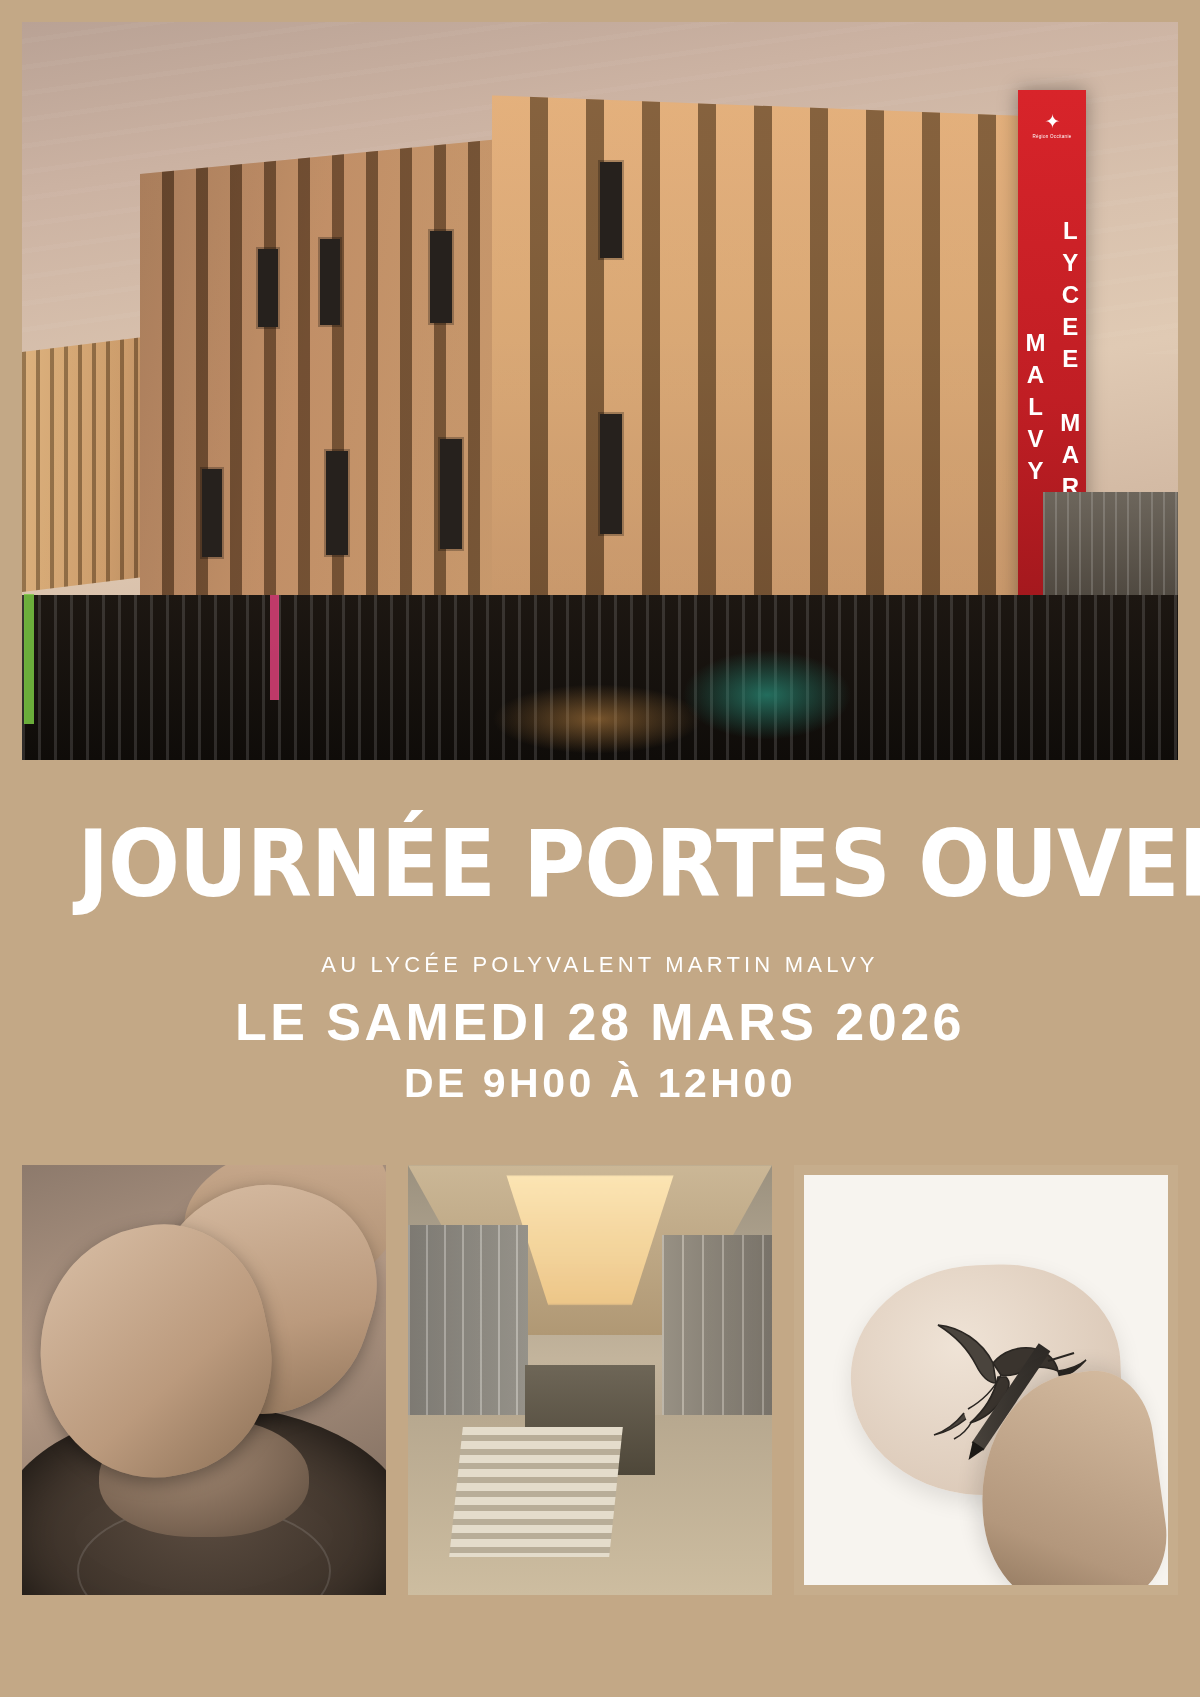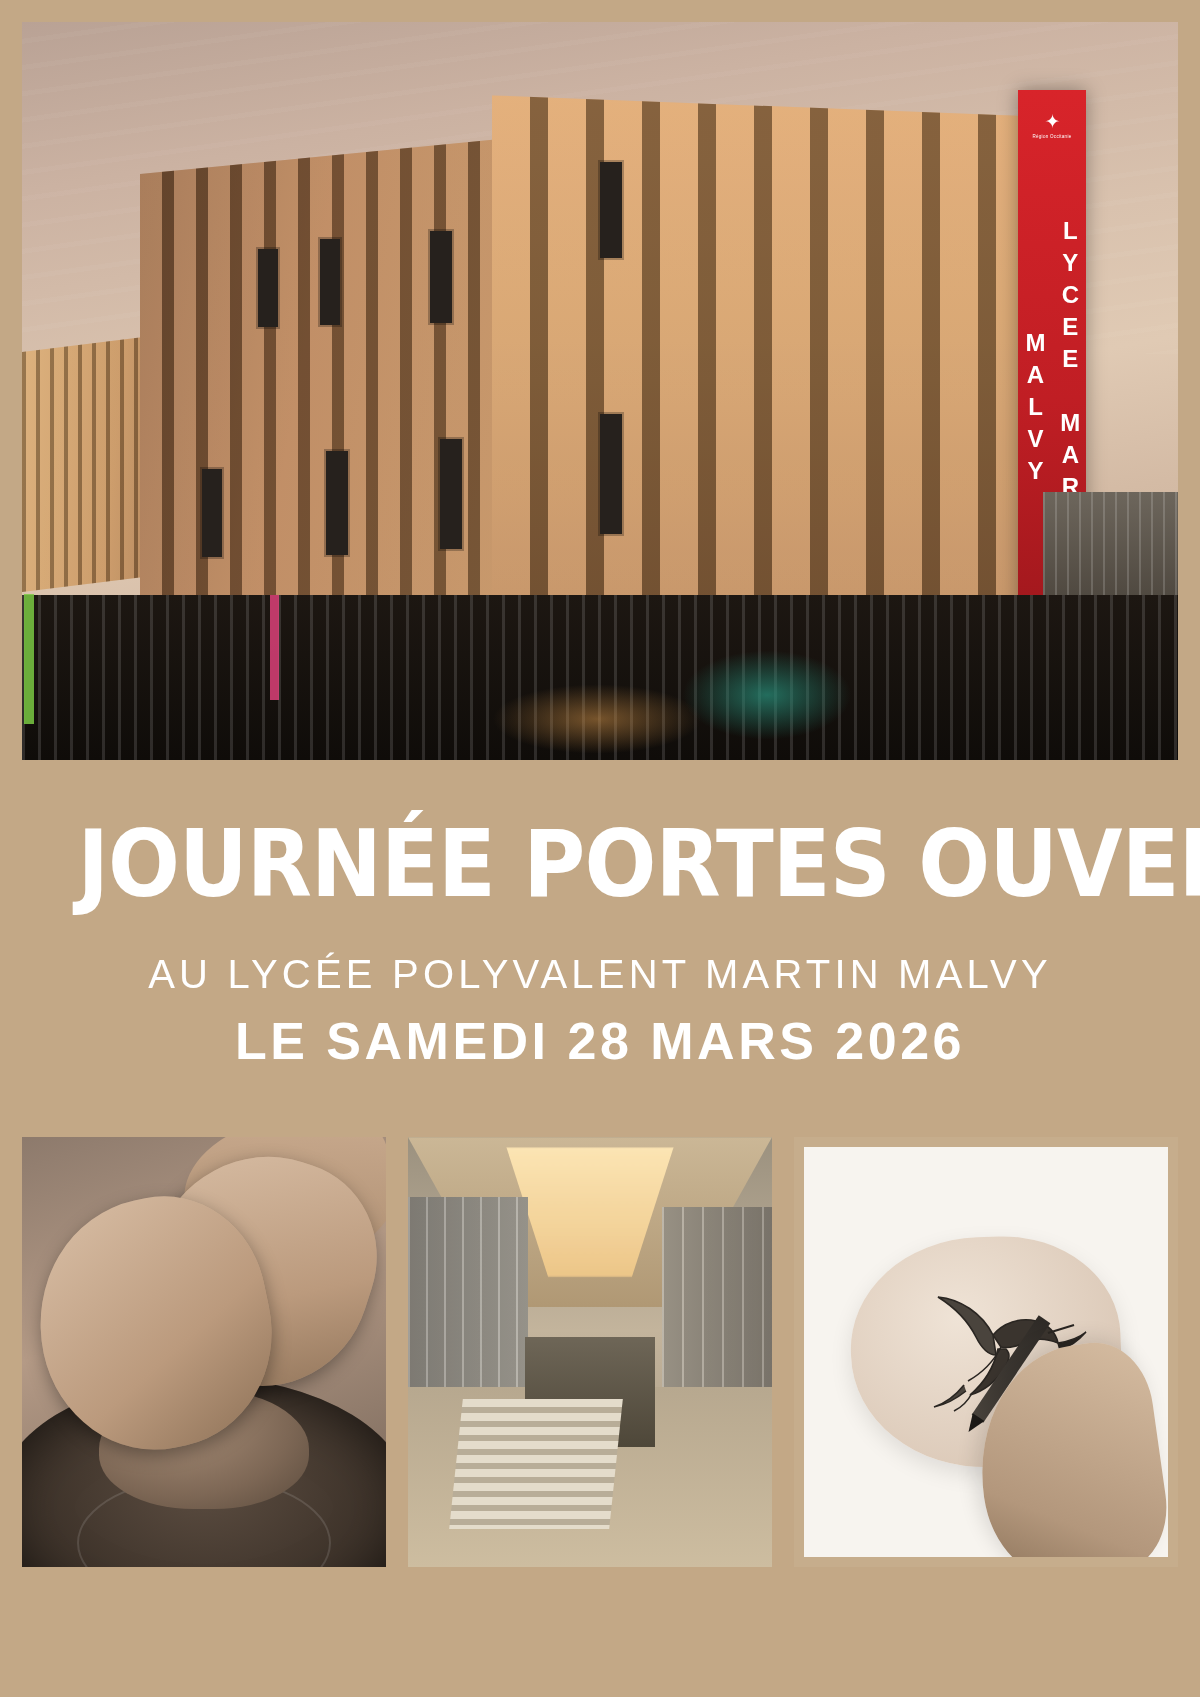--- a/index.html
+++ b/index.html
@@ -217,21 +217,21 @@
     font-family: "DejaVu Sans", sans-serif;
     font-weight: bold;
     font-size: 92px;
     line-height: .98;
     letter-spacing: -1px;
     transform: scaleX(.92);
     margin: 0 0 42px 0;
     white-space: nowrap;
   }
   .sub1 {
-    font-size: 40px;
+    font-size: 22px;
     font-weight: normal;
     letter-spacing: 4.2px;
     margin: 0 0 14px 0;
   }
   .sub2 {
     font-size: 52px;
     font-weight: bold;
     letter-spacing: 3.5px;
     margin: 0 0 8px 0;
   }
@@ -442,20 +442,21 @@
       <div class="glow-pink"></div>
       <div class="glow-teal"></div>
       <div class="glow-warm"></div>
     </div>
   </div>
 
   <div class="textblock">
     <h1 class="title">JOURNÉE PORTES OUVERTES</h1>
     <p class="sub1">AU LYCÉE POLYVALENT MARTIN MALVY</p>
     <p class="sub2">LE SAMEDI 28 MARS 2026</p>
+    <p class="sub3">DE 9H00 À 12H00</p>
   </div>
 
   <div class="photos">
 
     <div class="photo p-pottery">
       <div class="wheel"></div>
       <div class="clay"></div>
       <div class="arm"></div>
       <div class="hand-b"></div>
       <div class="hand-a"></div>

